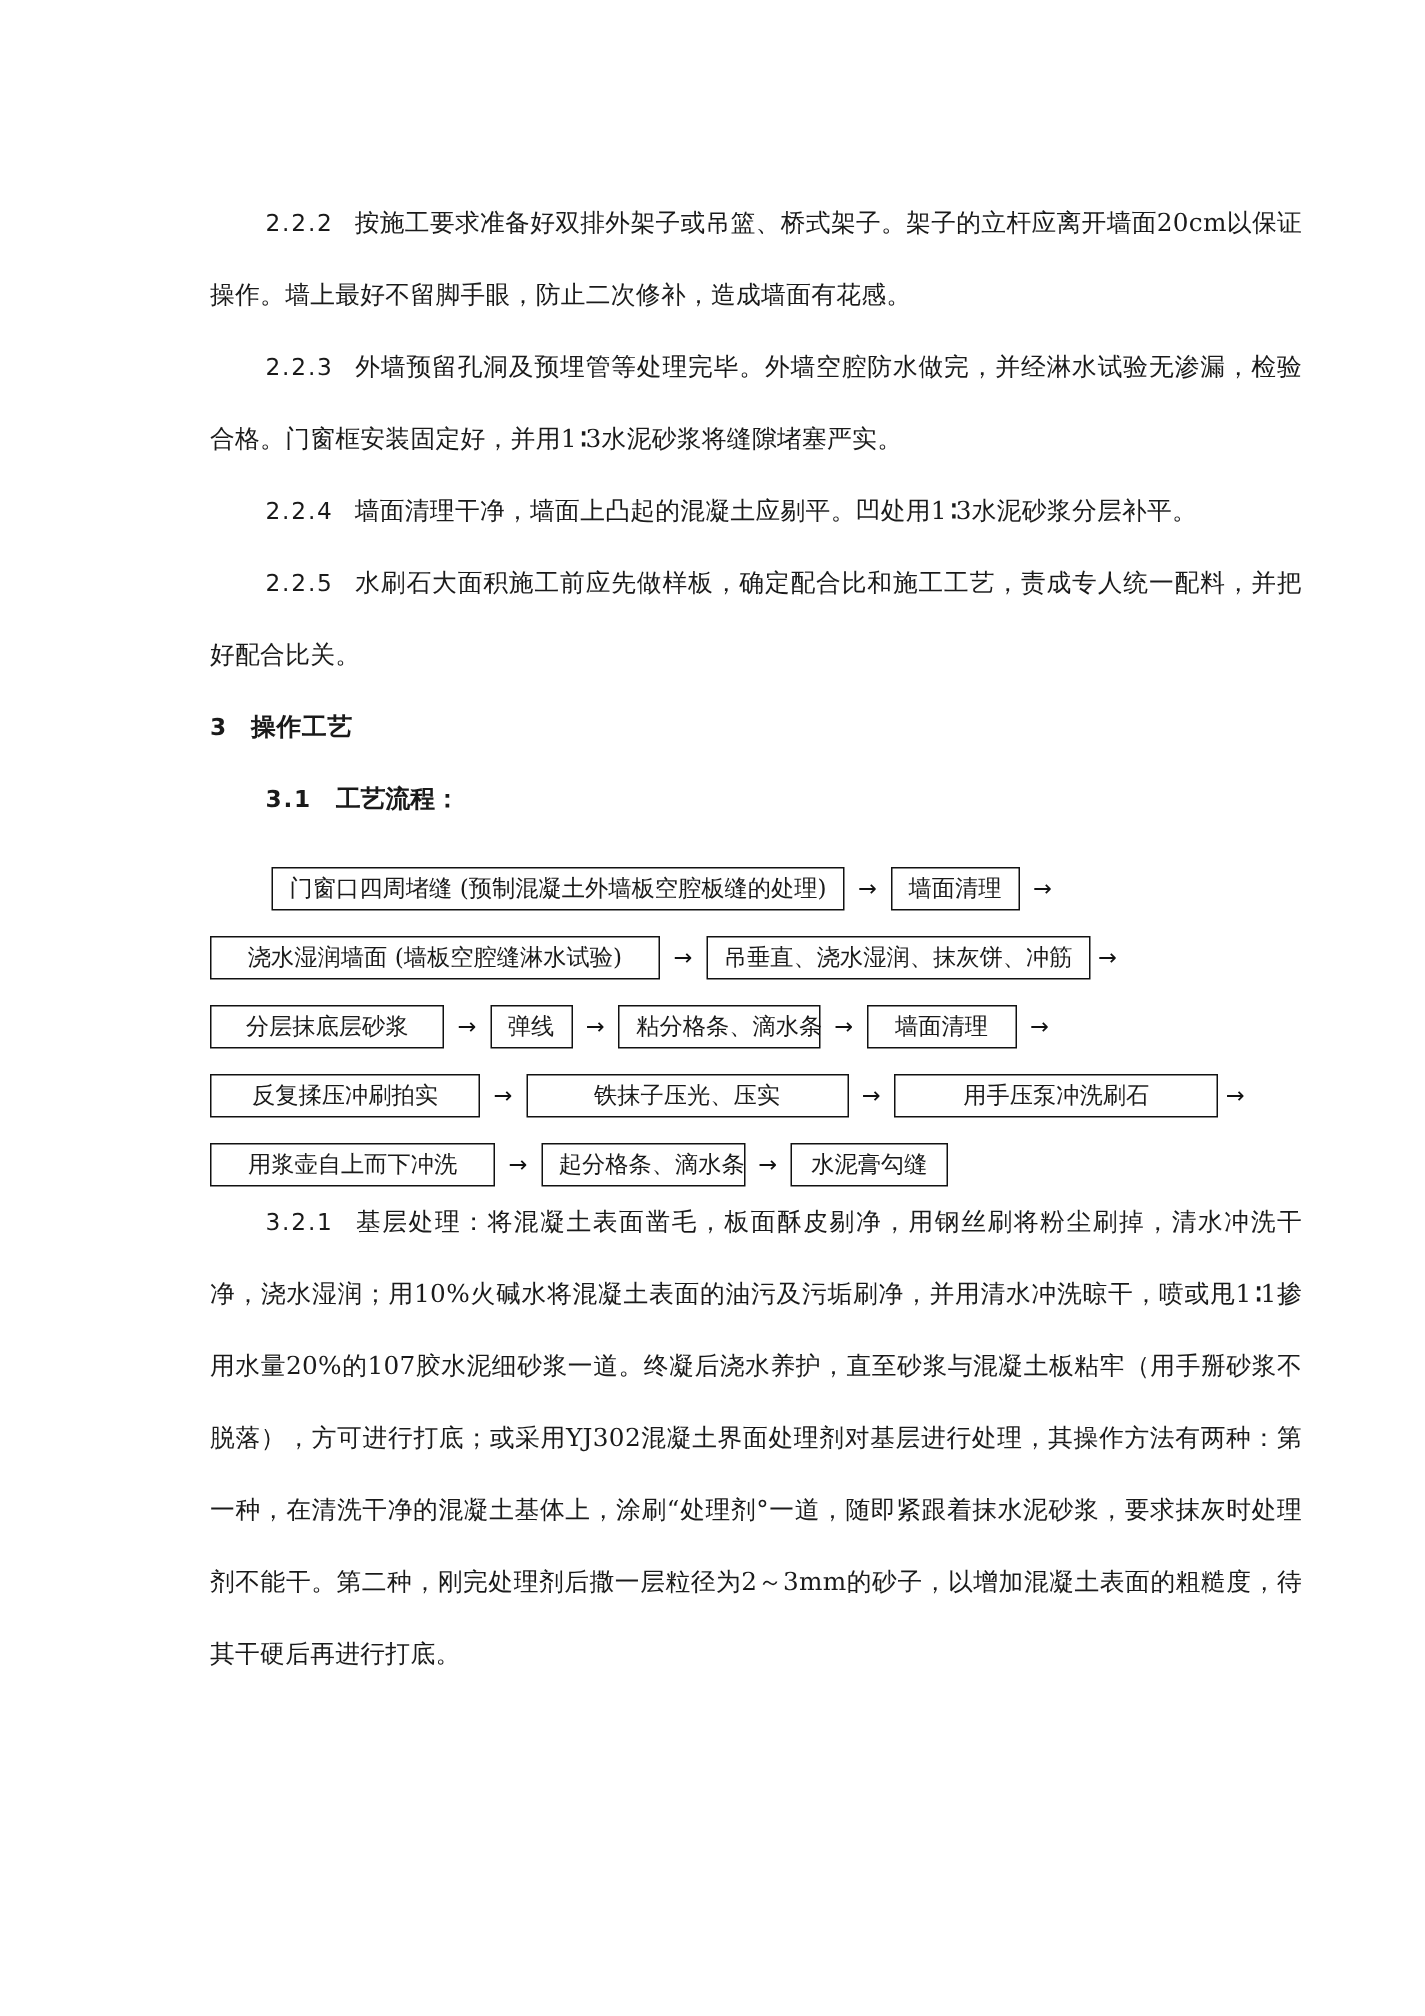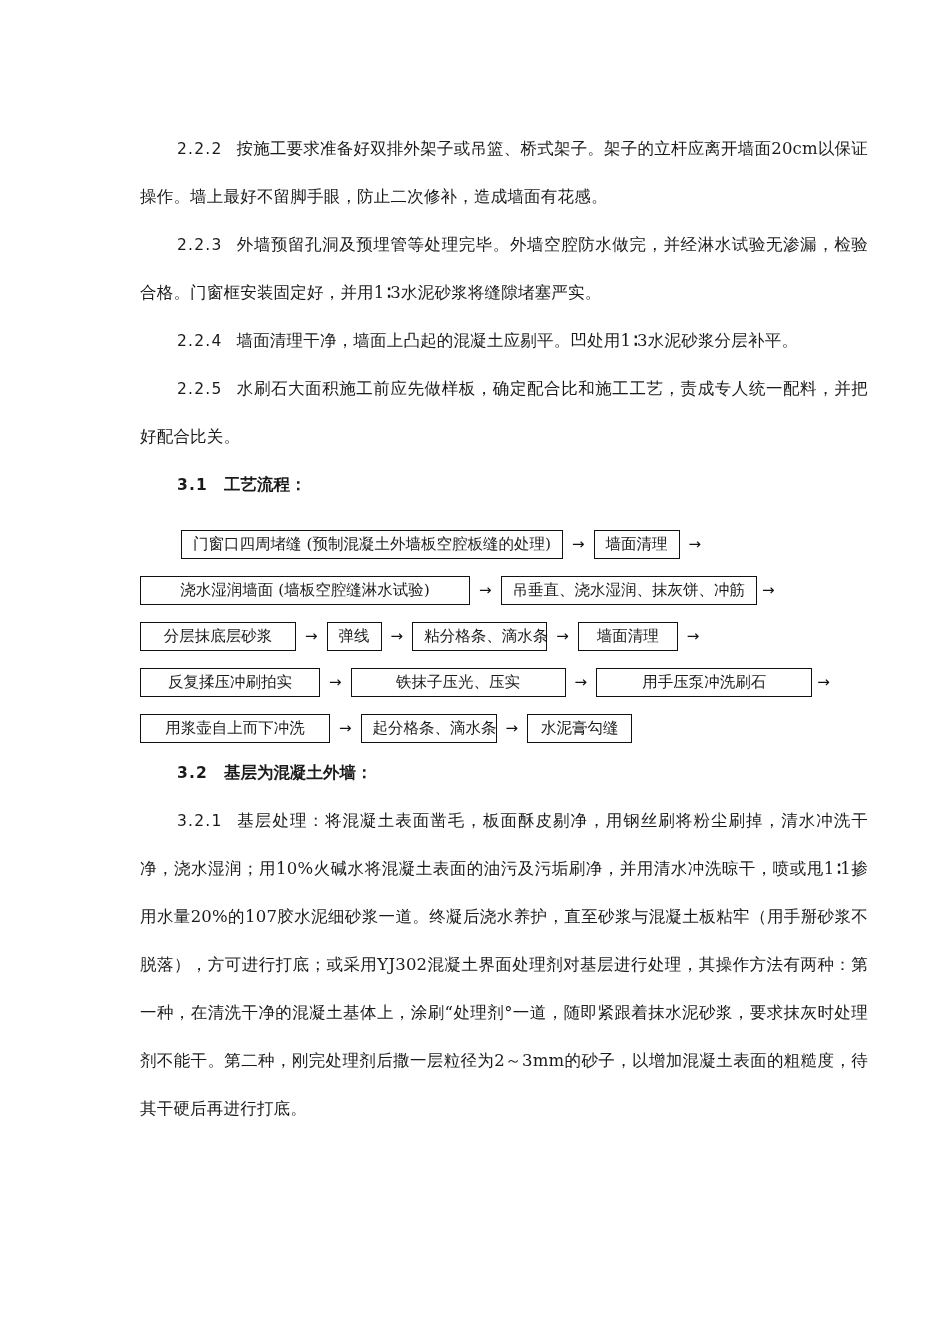--- a/index.html
+++ b/index.html
@@ -125,36 +125,39 @@
   </p>
 
   <p class="para indent">
     <span class="num">2.2.4</span><span class="gap"></span><span>墙面清理干净，墙面上凸起的混凝土应剔平。凹处用1∶3水泥砂浆分层补平。</span>
   </p>
 
   <p class="para indent">
     <span class="num">2.2.5</span><span class="gap"></span><span>水刷石大面积施工前应先做样板，确定配合比和施工工艺，责成专人统一配料，并把好配合比关。</span>
   </p>
 
+  <h2 class="heading-1">
+    <span class="h-num">3</span><span class="gap"></span><span>操作工艺</span>
+  </h2>
 
   <h3 class="heading-2">
     <span class="num">3.1</span><span class="gap"></span><span>工艺流程：</span>
   </h3>
 
   <div class="flow">
 
     <div class="flow-row r1">
       <div class="flow-box">门窗口四周堵缝 (预制混凝土外墙板空腔板缝的处理)</div>
       <span class="flow-arrow">→</span>
       <div class="flow-box">墙面清理</div>
       <span class="flow-arrow">→</span>
     </div>
 
     <div class="flow-row">
-      <div class="flow-box" style="width:330px">浇水湿润墙面 (墙板空腔缝淋水试验)</div>
+      <div class="flow-box" style="width:300px">浇水湿润墙面 (墙板空腔缝淋水试验)</div>
       <span class="flow-arrow">→</span>
       <div class="flow-box">吊垂直、浇水湿润、抹灰饼、冲筋</div>
       <span class="flow-arrow tight">→</span>
     </div>
 
     <div class="flow-row">
       <div class="flow-box" style="width:156px">分层抹底层砂浆</div>
       <span class="flow-arrow">→</span>
       <div class="flow-box">弹线</div>
       <span class="flow-arrow">→</span>
@@ -176,21 +179,18 @@
     <div class="flow-row">
       <div class="flow-box" style="width:190px">用浆壶自上而下冲洗</div>
       <span class="flow-arrow">→</span>
       <div class="flow-box" style="width:136px">起分格条、滴水条</div>
       <span class="flow-arrow">→</span>
       <div class="flow-box" style="width:105px">水泥膏勾缝</div>
     </div>
 
   </div>
 
-  <h3 class="heading-2" style="margin-top:6px">
-    <span class="num">3.2</span><span class="gap"></span><span>基层为混凝土外墙：</span>
-  </h3>
 
   <p class="para indent">
     <span class="num">3.2.1</span><span class="gap"></span><span>基层处理：将混凝土表面凿毛，板面酥皮剔净，用钢丝刷将粉尘刷掉，清水冲洗干净，浇水湿润；用10%火碱水将混凝土表面的油污及污垢刷净，并用清水冲洗晾干，喷或甩1∶1掺用水量20%的107胶水泥细砂浆一道。终凝后浇水养护，直至砂浆与混凝土板粘牢（用手掰砂浆不脱落），方可进行打底；或采用YJ302混凝土界面处理剂对基层进行处理，其操作方法有两种：第一种，在清洗干净的混凝土基体上，涂刷“处理剂°一道，随即紧跟着抹水泥砂浆，要求抹灰时处理剂不能干。第二种，刚完处理剂后撒一层粒径为2～3mm的砂子，以增加混凝土表面的粗糙度，待其干硬后再进行打底。</span>
   </p>
 
 </div>
 
 </body></html>

